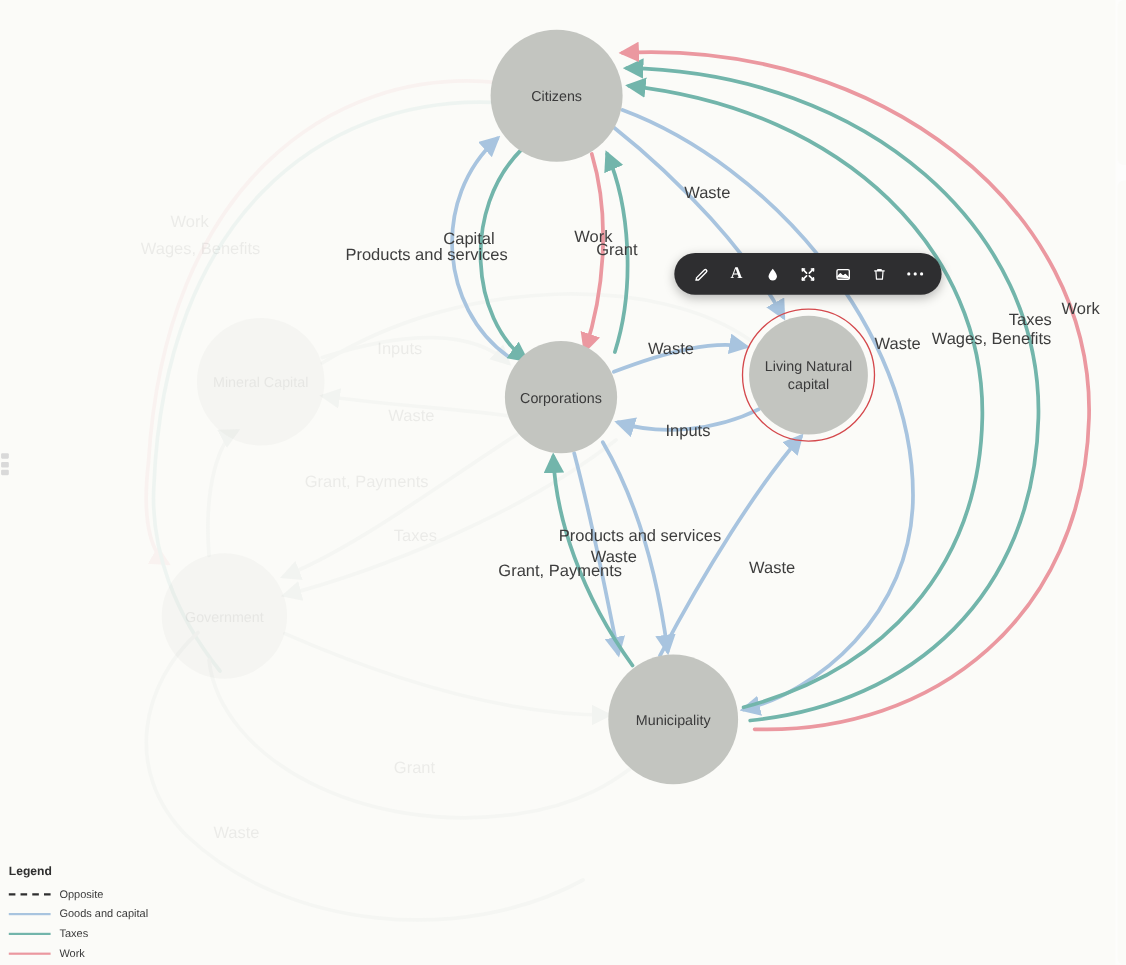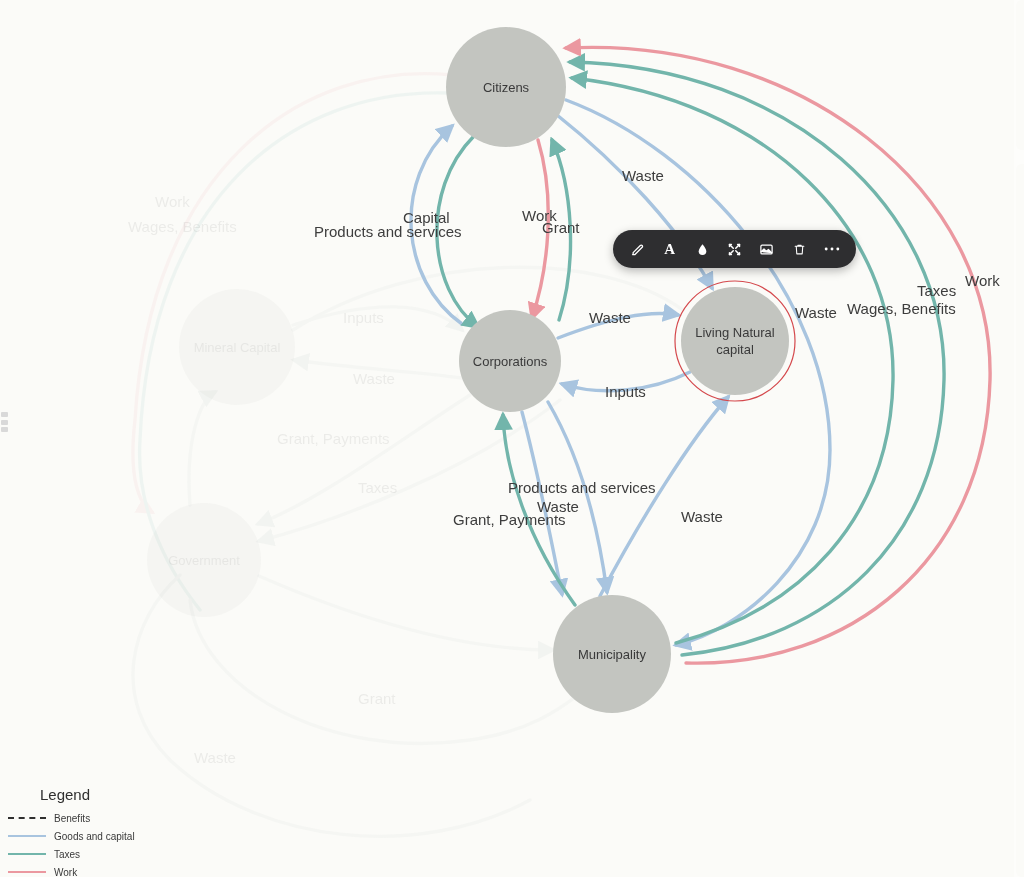--- a/index.html
+++ b/index.html
@@ -42,21 +42,21 @@
     box-shadow:0 3px 10px rgba(0,0,0,.28);
   }
   .tb-btn{width:26px;height:26px;display:flex;align-items:center;justify-content:center;
           cursor:pointer;border-radius:4px;color:#fff;}
   .tb-btn svg{display:block;}
   .tb-btn .glyph{color:#fff;font-size:15px;line-height:1;
                  font-family:"Liberation Serif","DejaVu Serif",serif;font-weight:700;}
 
   
   #legend{position:absolute;left:8px;top:786px;}
-  #legend .lg-title{font-size:15px;font-weight:normal;color:#2f2f2f;margin-bottom:6px;margin-left:32px;}
+  #legend .lg-title{font-size:11px;font-weight:bold;color:#2f2f2f;margin-bottom:6px;}
   .lg-row{display:flex;align-items:center;height:18px;}
   .lg-swatch{width:38px;height:2px;margin-right:8px;flex:0 0 38px;}
   .lg-swatch.dashed{height:0;border-top:2px dashed #2f2f2f;}
   .lg-text{font-size:10px;color:#3a3a3a;}
 
   
   #drag-handle{position:absolute;left:1px;top:412px;width:7px;height:20px;
                display:flex;flex-direction:column;justify-content:space-between;cursor:grab;}
   #drag-handle i{display:block;width:7px;height:5px;background:#d9d9d9;border-radius:1px;}
 
@@ -242,21 +242,21 @@
           <circle cx="19" cy="3" r="2"></circle>
       </svg>
     </div>
   </div>
 
   <div id="legend">
     <div class="lg-title">Legend</div>
     <div id="legend-rows">
         <div class="lg-row">
           <span class="lg-swatch dashed" style="border-top-color: rgb(47, 47, 47);"></span>
-          <span class="lg-text">Benefits</span>
+          <span class="lg-text">Opposite</span>
         </div>
         <div class="lg-row">
           <span class="lg-swatch" style="background: rgb(168, 196, 223);"></span>
           <span class="lg-text">Goods and capital</span>
         </div>
         <div class="lg-row">
           <span class="lg-swatch" style="background: rgb(114, 181, 171);"></span>
           <span class="lg-text">Taxes</span>
         </div>
         <div class="lg-row">

